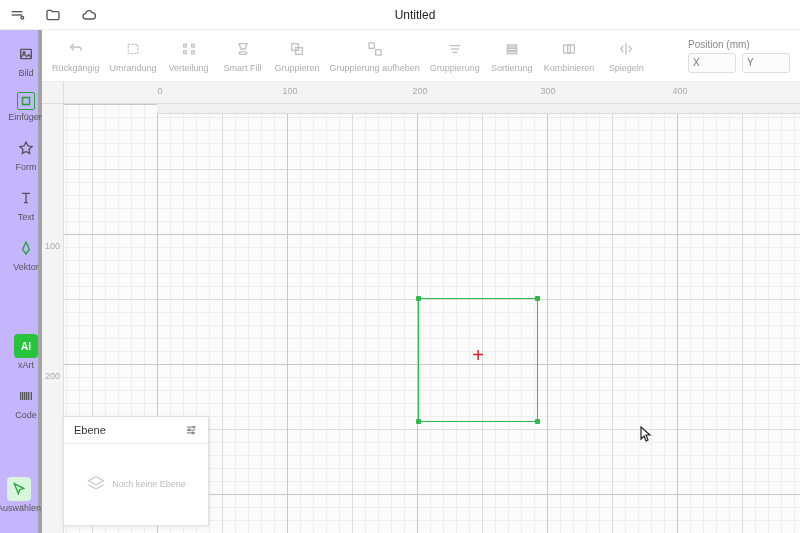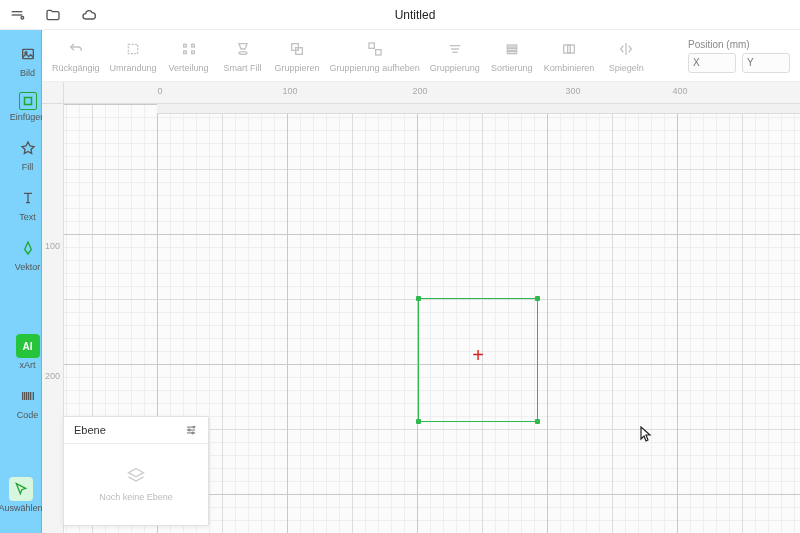--- a/index.html
+++ b/index.html
@@ -44,26 +44,26 @@
 
   
   .main {
     display: flex;
     height: calc(100% - 30px);
   }
 
   
   .sidebar {
     width: 42px;
-    border-right: 1px solid #a3a3a3;
+    border-right: 4px solid #a3a3a3;
     display: flex;
     flex-direction: column;
     align-items: center;
     padding-top: 12px;
-    background: #7dd3fc;
+    background: #c4b5fd;
     position: relative;
     padding-left: 14px;
   }
   .side-item {
     display: flex;
     flex-direction: column;
     align-items: center;
     margin-bottom: 14px;
     cursor: pointer;
     color: #555;
@@ -278,21 +278,21 @@
     align-items: center;
     justify-content: space-between;
     padding: 6px 10px;
     font-size: 11px;
     color: #333;
     font-weight: 500;
     border-bottom: 1px solid #eee;
   }
   .panel-body {
     display: flex;
-    flex-direction: column;
+    flex-direction: row;
     align-items: center;
     justify-content: center;
     height: calc(100% - 28px);
     color: #bbb;
     font-size: 9px;
     gap: 6px;
   }
   .panel-body .stack-icon {
     color: #ccc;
   }
@@ -345,21 +345,21 @@
           </svg>
       </span>
       <span class="side-label">Einfügen</span>
     </div>
     <div class="side-item">
       <span class="iconbox">
         <svg width="16" height="16" viewBox="0 0 24 24" fill="none" stroke="currentColor" stroke-width="2">
             <path d="M12 3l3 6 6 .9-4.5 4.3 1 6-5.5-3-5.5 3 1-6L3 9.9 9 9z"></path>
           </svg>
       </span>
-      <span class="side-label">Fill</span>
+      <span class="side-label">Form</span>
     </div>
     <div class="side-item">
       <span class="iconbox">
         <svg width="16" height="16" viewBox="0 0 24 24" fill="none" stroke="currentColor" stroke-width="2">
             <path d="M6 5h12M12 5v14M9 19h6"></path>
           </svg>
       </span>
       <span class="side-label">Text</span>
     </div>
     <div class="side-item">
@@ -501,21 +501,21 @@
       </div>
 
     </div>
 
     <div class="canvas-zone">
       <div class="ruler-corner"></div>
       <div class="ruler-h">
         <span class="tick" style="left:96px;">0</span>
         <span class="tick" style="left:226px;">100</span>
         <span class="tick" style="left:356px;">200</span>
-        <span class="tick" style="left:509px;">300</span>
+        <span class="tick" style="left:484px;">300</span>
         <span class="tick" style="left:616px;">400</span>
       </div>
       <div class="ruler-v">
         <span class="tick" style="top:142px;">100</span>
         <span class="tick" style="top:272px;">200</span>
       </div>
 
       <div class="canvas">
         <div class="mat-left"></div>
         <div class="grid-minor"></div>

